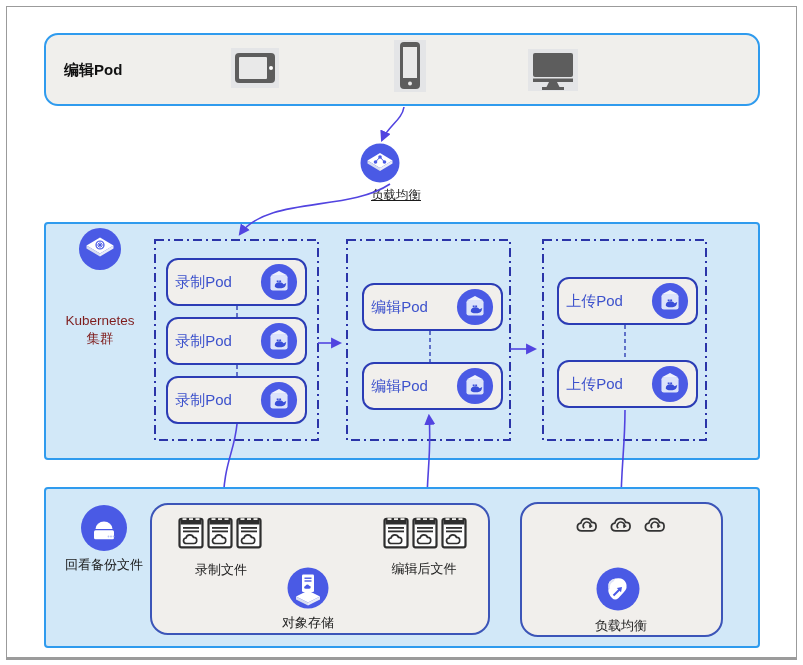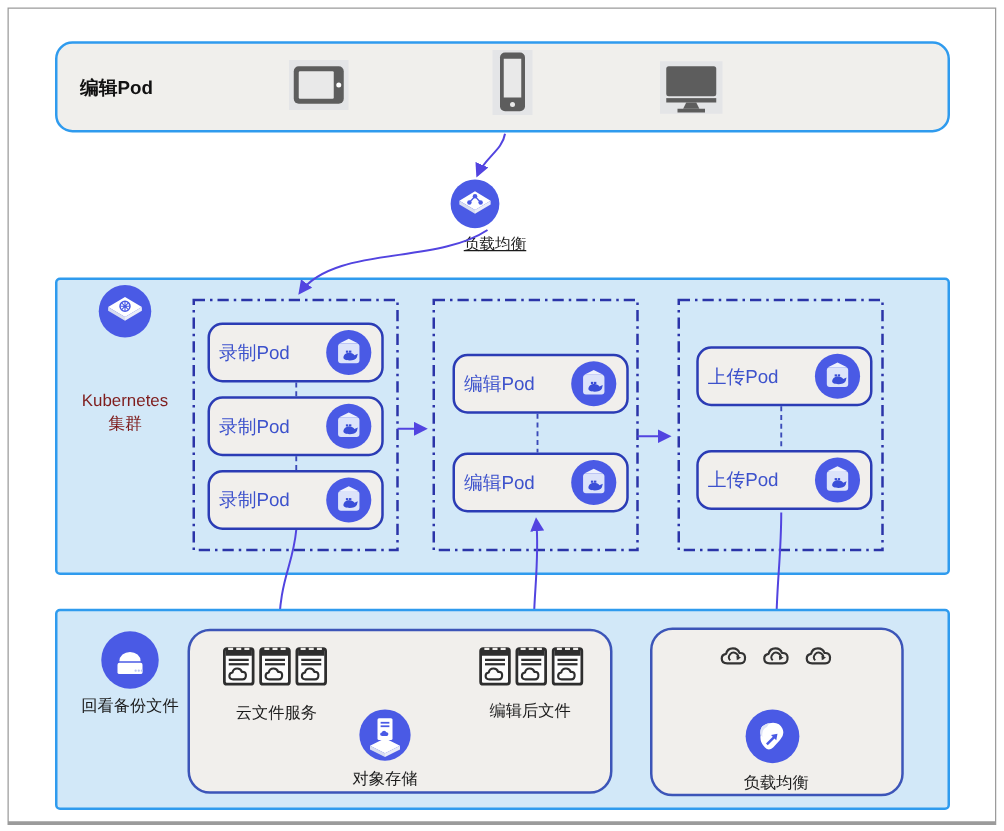--- a/index.html
+++ b/index.html
@@ -194,21 +194,21 @@
     <svg width="26" height="34" viewBox="0 0 26 34">
         <use href="#sym-doc"></use>
       </svg>
     <svg width="26" height="34" viewBox="0 0 26 34">
         <use href="#sym-doc"></use>
       </svg>
     <svg width="26" height="34" viewBox="0 0 26 34">
         <use href="#sym-doc"></use>
       </svg>
   </div>
-  <div class="lbl" style="left:161px;top:561px;width:120px;">云文件服务</div>
+  <div class="lbl" style="left:161px;top:561px;width:120px;">录制文件</div>
 
   <div class="icon-row" style="left:383px;top:516px;">
     <svg width="26" height="34" viewBox="0 0 26 34">
         <use href="#sym-doc"></use>
       </svg>
     <svg width="26" height="34" viewBox="0 0 26 34">
         <use href="#sym-doc"></use>
       </svg>
     <svg width="26" height="34" viewBox="0 0 26 34">
         <use href="#sym-doc"></use>

